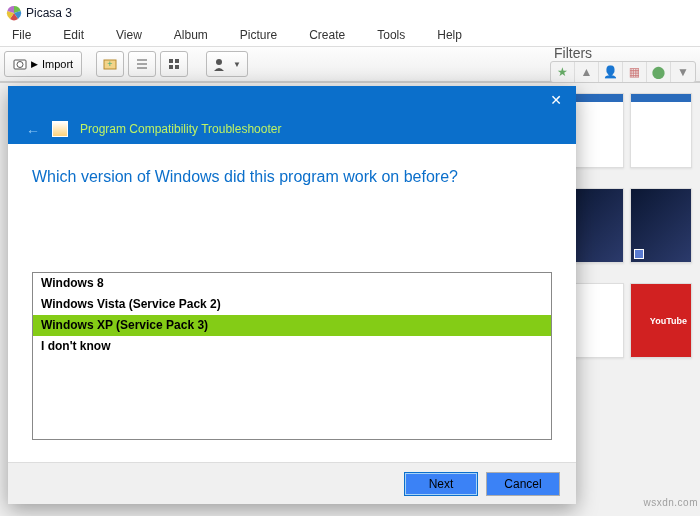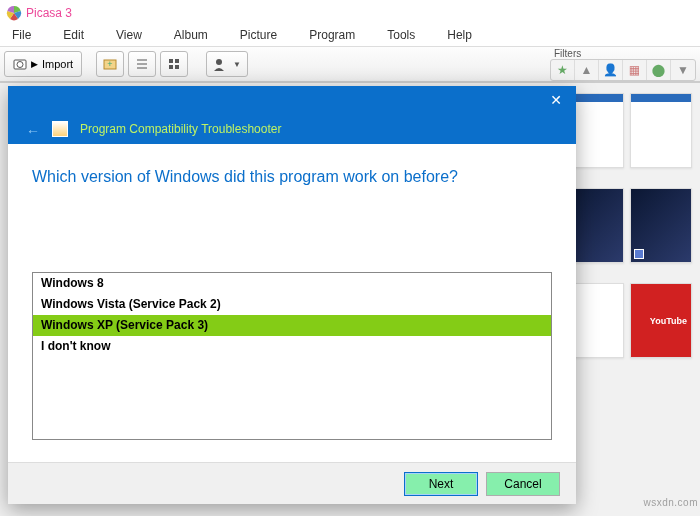--- a/index.html
+++ b/index.html
@@ -1,30 +1,30 @@
 <!DOCTYPE html>
 <html><head>
   <meta charset="utf-8">
   <style>
     * { box-sizing: border-box; margin: 0; padding: 0; font-family: "Segoe UI", Tahoma, sans-serif; }
     body { width: 700px; height: 516px; background: #fff; overflow: hidden; position: relative; }
 
     .titlebar { display: flex; align-items: center; height: 26px; padding: 0 6px; font-size: 12px; }
     .titlebar .logo { width: 16px; height: 16px; margin-right: 4px; }
-    .titlebar .title { color: #ec4899; }
+    .titlebar .title { color: #0f172a; }
 
     .menubar { display: flex; gap: 16px; height: 20px; padding: 0 4px; font-size: 12px; }
     .menubar .mitem { padding: 2px 8px; color: #333; cursor: default; }
 
     .toolbar { display: flex; align-items: center; height: 36px; padding: 4px; border-top: 1px solid #ddd; border-bottom: 1px solid #ccc; background: linear-gradient(#fdfdfd,#eee); }
     .tbtn { height: 26px; background: linear-gradient(#fff,#eee); border: 1px solid #bbb; border-radius: 3px; display: inline-flex; align-items: center; padding: 0 8px; font-size: 11px; margin-right: 4px; gap: 4px; }
     .tbtn.small { padding: 0 6px; }
     .tspacer { flex: 1; }
     .filters-block { }
-    .filters-label { font-size: 10px; color: #555; padding-left: 4px; }
+    .filters-label { font-size: 14px; color: #555; padding-left: 4px; }
     .filters-row { display: flex; gap: 0; border: 1px solid #ccc; border-radius: 3px; background: #f3f3f3; }
     .fbtn { width: 24px; height: 20px; display: flex; align-items: center; justify-content: center; border-right: 1px solid #ddd; font-size: 12px; }
     .fbtn:last-child { border-right: none; }
 
     .content-area { position: absolute; top: 82px; left: 0; right: 0; bottom: 0; background: #f1f1f1; border-top: 1px solid #ccc; }
     .thumb-col { position: absolute; right: 8px; top: 10px; width: 130px; }
     .thumb-pair { display: flex; gap: 6px; margin-bottom: 20px; }
     .thumb { width: 62px; height: 75px; background: #fff; border: 1px solid #ddd; box-shadow: 0 1px 2px rgba(0,0,0,0.08); position: relative; overflow: hidden; }
     .thumb.blue-top::before { content:""; position:absolute; top:0; left:0; right:0; height:8px; background:#2a6bbb; }
     .thumb.darkimg { background: linear-gradient(135deg,#0b1733,#2b3a6b); }
@@ -41,21 +41,21 @@
     .dlg-hicn { width:16px; height:16px; background: linear-gradient(#fff,#ffd27a); border:1px solid #fff; }
     .dlg-htxt { color: #bef264; font-size: 12px; }
 
     .dlg-body { padding: 24px 24px 0 24px; }
     .dlg-question { color: #0b6fcb; font-size: 16px; margin-bottom: 86px; }
     .dlg-list { border: 1px solid #888; height: 168px; overflow: hidden; font-size: 12px; background:#fff; }
     .dlg-opt { padding: 2px 8px; line-height: 17px; font-weight: bold; }
     .dlg-opt.sel { background: #84cc16; }
 
     .dlg-footer { position: absolute; bottom: 0; left:0; right:0; height: 42px; background: #f0f0f0; border-top: 1px solid #ddd; display:flex; align-items:center; justify-content:flex-end; padding: 0 16px; gap: 8px; }
-    .dlg-btn { min-width: 74px; height: 24px; background: #86efac; border: 1px solid #adadad; font-size: 12px; display:inline-flex; align-items:center; justify-content:center; }
+    .dlg-btn { min-width: 74px; height: 24px; background: #3b82f6; border: 1px solid #adadad; font-size: 12px; display:inline-flex; align-items:center; justify-content:center; }
     .dlg-btn.primary { border: 1px solid #0b6fcb; box-shadow: inset 0 0 0 1px #a7d3f7; }
 
     .watermark { position:absolute; right:2px; bottom:8px; font-size:10px; color:#a0a0a0; letter-spacing:0.5px; }
   </style>
 </head>
 <body>
 
 <div class="titlebar">
   <svg class="logo" viewBox="0 0 16 16">
     <circle cx="8" cy="8" r="7" fill="#fff"></circle>
@@ -67,21 +67,21 @@
   </svg>
   <span class="title">Picasa 3</span>
 </div>
 
 <div class="menubar">
   <span class="mitem">File</span>
   <span class="mitem">Edit</span>
   <span class="mitem">View</span>
   <span class="mitem">Album</span>
   <span class="mitem">Picture</span>
-  <span class="mitem">Program</span>
+  <span class="mitem">Create</span>
   <span class="mitem">Tools</span>
   <span class="mitem">Help</span>
 </div>
 
 <div class="toolbar">
   <span class="tbtn">
     <svg width="14" height="14">
         <rect x="1" y="3" width="12" height="9" rx="1" fill="#fff" stroke="#555"></rect>
         <circle cx="7" cy="7.5" r="3" fill="none" stroke="#555"></circle>
       </svg>

